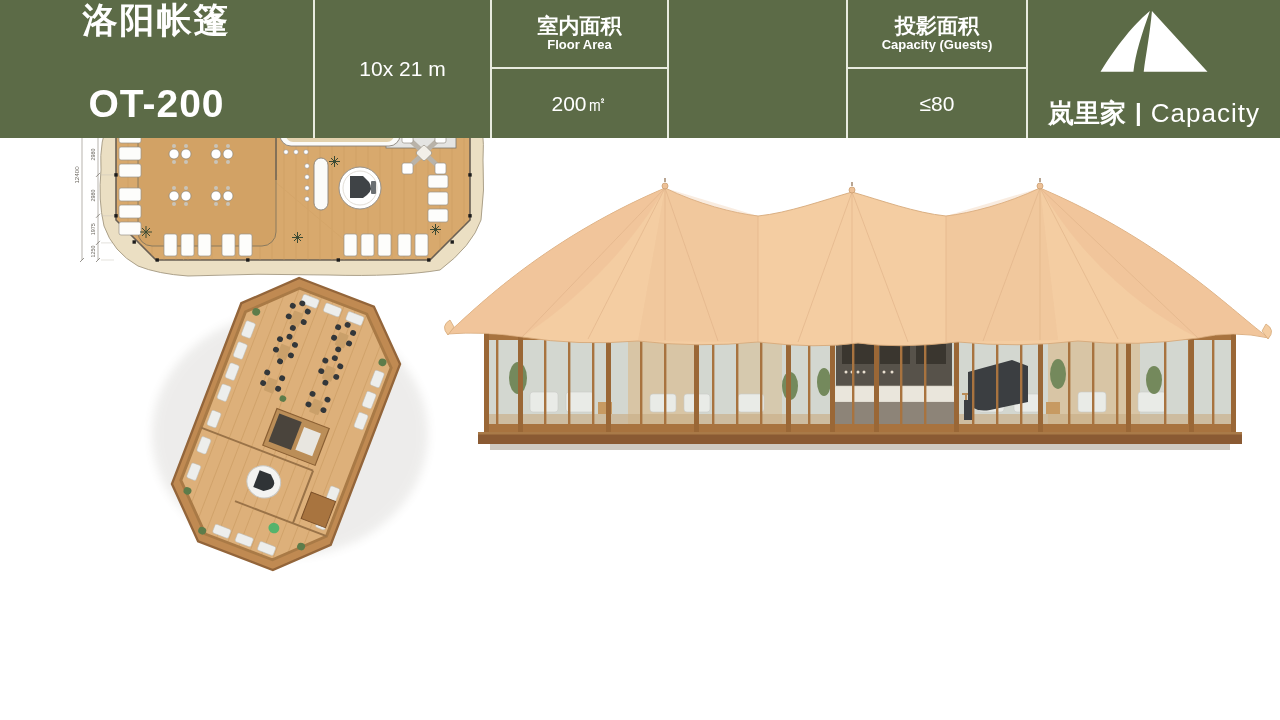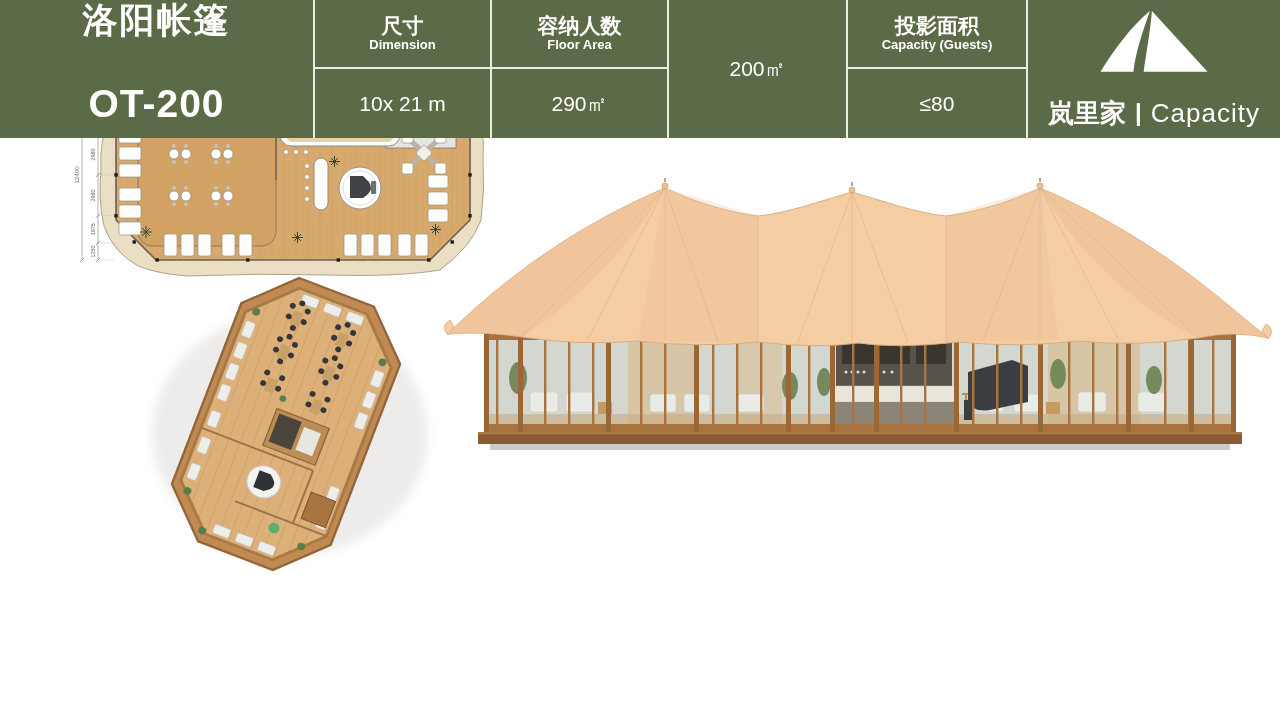--- a/index.html
+++ b/index.html
@@ -482,37 +482,32 @@
     </svg>
   </figure>
 
   <footer class="specbar">
     <div class="pblock">
       <div class="cn">洛阳帐篷</div>
       <div class="model">OT-200</div>
     </div>
 
     <div class="scol w1">
-      <div class="shead">
-        <span class="cn">尺寸</span>
-        <span class="en">Dimension</span>
-      </div>
       <div class="sval">10x 21 m</div>
     </div>
 
     <div class="scol w2">
       <div class="shead">
-        <span class="cn">容纳人数</span>
+        <span class="cn">室内面积</span>
         <span class="en">Floor Area</span>
       </div>
-      <div class="sval">290㎡</div>
+      <div class="sval">200㎡</div>
     </div>
 
     <div class="scol w3">
-      <div class="sval">200㎡</div>
     </div>
 
     <div class="scol w4">
       <div class="shead">
         <span class="cn">投影面积</span>
         <span class="en">Capacity (Guests)</span>
       </div>
       <div class="sval">≤80</div>
     </div>
 

